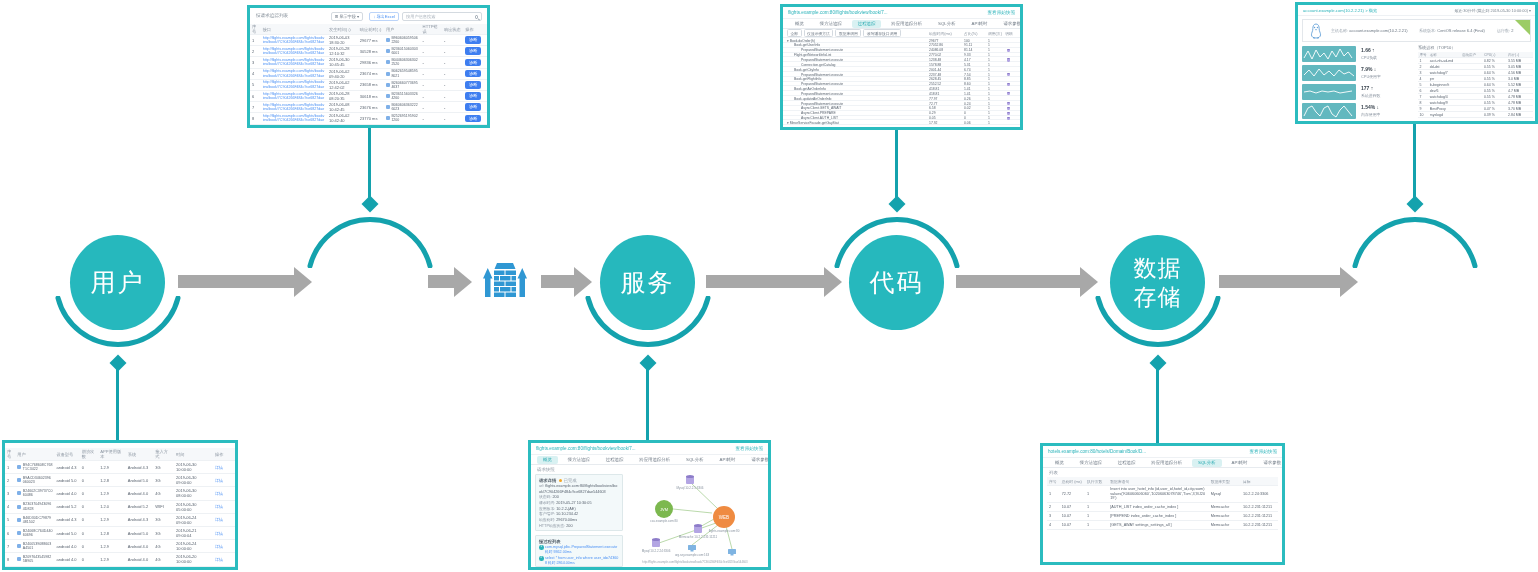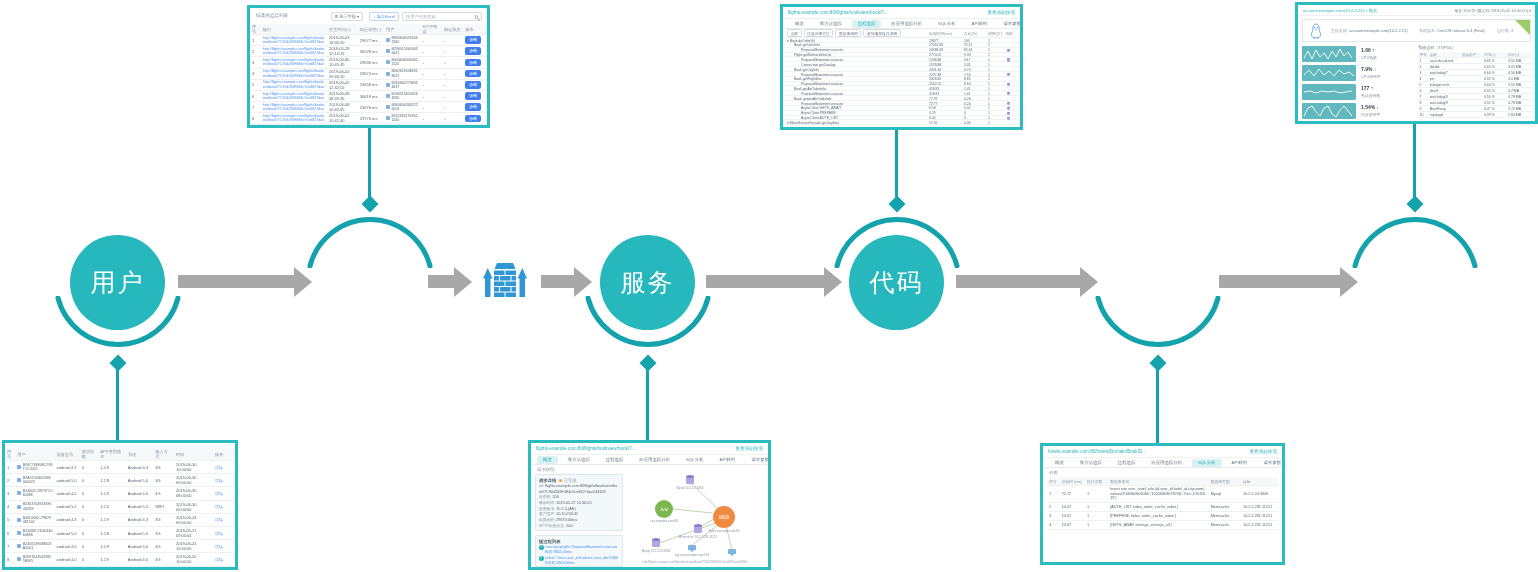--- a/index.html
+++ b/index.html
@@ -110,20 +110,23 @@
 <div class="canvas">
 
   <div class="node" style="left:70px;top:235px;">
       <span>用户</span>
     </div>
   <div class="node" style="left:600px;top:235px;">
       <span>服务</span>
     </div>
   <div class="node" style="left:849px;top:235px;">
       <span>代码</span>
+    </div>
+  <div class="node" style="left:1110px;top:235px;">
+      <span class="wrap2">数据存储</span>
     </div>
 
   <svg class="arc" style="left:48px;top:296px;" width="140" height="52">
       <path d="M 10 2 A 62 62 0 0 0 130 2" fill="none" stroke="#14a2ad" stroke-width="5" stroke-linecap="round"></path>
     </svg>
   <svg class="arc" style="left:578px;top:296px;" width="140" height="52">
       <path d="M 10 2 A 62 62 0 0 0 130 2" fill="none" stroke="#14a2ad" stroke-width="5" stroke-linecap="round"></path>
     </svg>
   <svg class="arc" style="left:1088px;top:296px;" width="140" height="52">
       <path d="M 10 2 A 62 62 0 0 0 130 2" fill="none" stroke="#14a2ad" stroke-width="5" stroke-linecap="round"></path>

